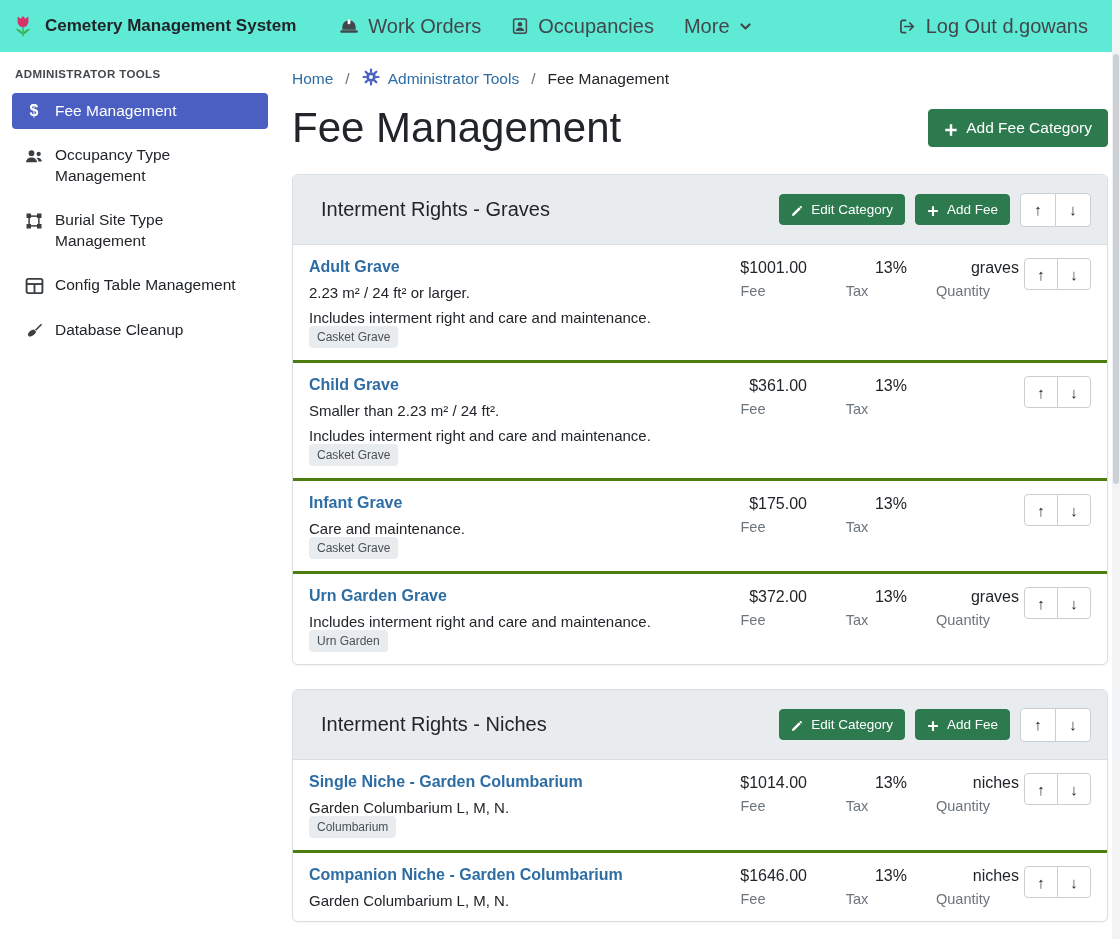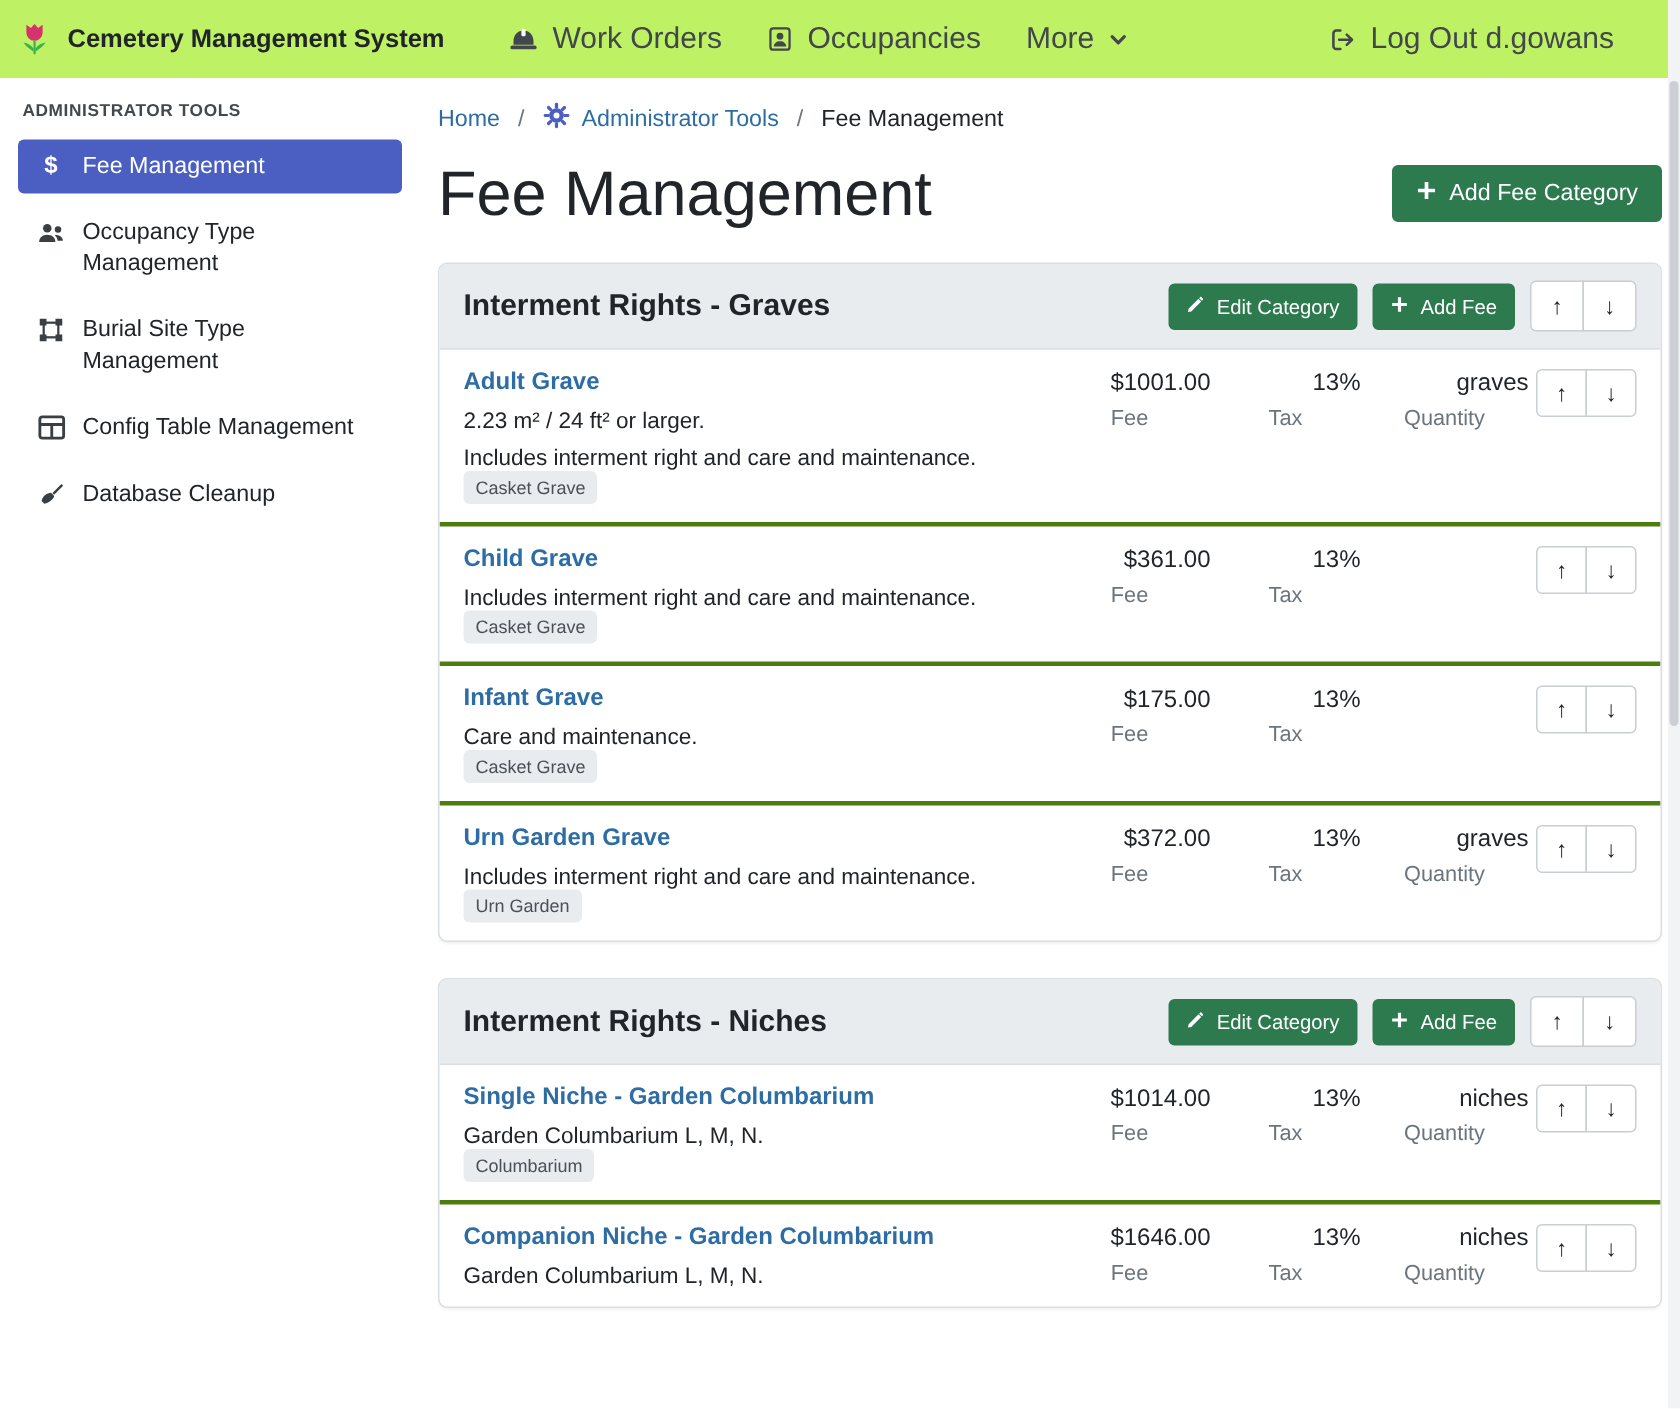--- a/index.html
+++ b/index.html
@@ -5,22 +5,22 @@
   * { box-sizing: border-box; }
   html, body { margin: 0; padding: 0; }
   body {
     width: 1120px; height: 939px; overflow: hidden;
     font-family: "Liberation Sans", "DejaVu Sans", sans-serif;
     color: #212529; background: #fff; position: relative;
   }
   a { text-decoration: none; }
 
   
-  .navbar { height: 52px; background: #bef264; display: flex; align-items: center;
-            justify-content: space-between; padding: 0 32px 0 10px; }
+  .navbar { height: 52px; background: #5eead4; display: flex; align-items: center;
+            justify-content: space-between; padding: 0 20px 0 10px; }
   .nav-left { display: flex; align-items: center; }
   .brand { display: flex; align-items: center; gap: 9px; font-size: 17px; font-weight: 700;
            color: #212529; margin-right: 28px; cursor: pointer; }
   .nav-link { display: flex; align-items: center; gap: 9px; font-size: 20px; color: #42474c;
               margin: 0 15px; cursor: pointer; }
   .nav-link svg, .brand svg { display: block; }
 
   
   .layout { display: flex; align-items: flex-start; }
   .sidebar { width: 280px; flex-shrink: 0; padding: 14px 12px; }
@@ -43,32 +43,32 @@
   .crumb-admin { display: flex; align-items: center; gap: 8px; color: #2e6da4; cursor: pointer; }
   .crumb-sep { color: #6c757d; }
   .crumb-current { color: #212529; }
 
   
   .title-row { display: flex; justify-content: space-between; align-items: center;
                margin: 14px 0 22px; }
   .page-title { font-size: 42px; font-weight: 400; margin: 0; color: #212529; }
 
   .btn-green { background: #2d7a4f; color: #fff; border: 1px solid #2d7a4f; border-radius: 4px;
-               display: inline-flex; align-items: flex-start; gap: 8px; cursor: pointer;
+               display: inline-flex; align-items: flex-end; gap: 8px; cursor: pointer;
                font-family: inherit; }
   .btn-add-category { font-size: 15.5px; padding: 9px 15px; }
   .btn-sm { font-size: 13.5px; padding: 7px 11px; }
   .btn-green svg { display: block; }
 
   
   .card { border: 1px solid #d9dee3; border-radius: 6px; margin-bottom: 24px;
           background: #fff; box-shadow: 0 1px 2px rgba(0,0,0,.05); overflow: hidden; }
   .card-header { background: #e9ecef; padding: 11px 16px; display: flex; align-items: center;
                  justify-content: space-between; border-bottom: 1px solid #d9dee3; }
-  .card-title { font-size: 20px; font-weight: 700; margin: 0; }
+  .card-title { font-size: 20px; font-weight: 400; margin: 12px; }
   .header-actions { display: flex; align-items: center; gap: 10px; }
 
   .btn-group { display: inline-flex; }
   .arrow-btn { width: 36px; height: 34px; background: #fff; border: 1px solid #c9ced3;
                display: inline-flex; align-items: center; justify-content: center;
                cursor: pointer; padding: 0; color: #212529; font-size: 15px;
                font-family: inherit; }
   .btn-group .arrow-btn:first-child { border-radius: 4px 0 0 4px; }
   .btn-group .arrow-btn:last-child { border-radius: 0 4px 4px 0; margin-left: -1px; }
 
@@ -307,20 +307,21 @@
             </button>
           <button class="arrow-btn">
               <span>↓</span>
             </button>
         </div>
       </div>
 
       <div class="fee-row">
         <div class="fee-info">
           <a class="fee-name">Child Grave</a>
+          <div class="fee-desc">Smaller than 2.23 m² / 24 ft².</div>
           <div class="fee-desc">Includes interment right and care and maintenance.</div>
           <span class="badge">Casket Grave</span>
         </div>
         <div class="fee-col col-fee">
           <div class="fee-val">$361.00</div>
           <div class="fee-label">Fee</div>
         </div>
         <div class="fee-col col-tax">
           <div class="fee-val">13%</div>
           <div class="fee-label">Tax</div>

